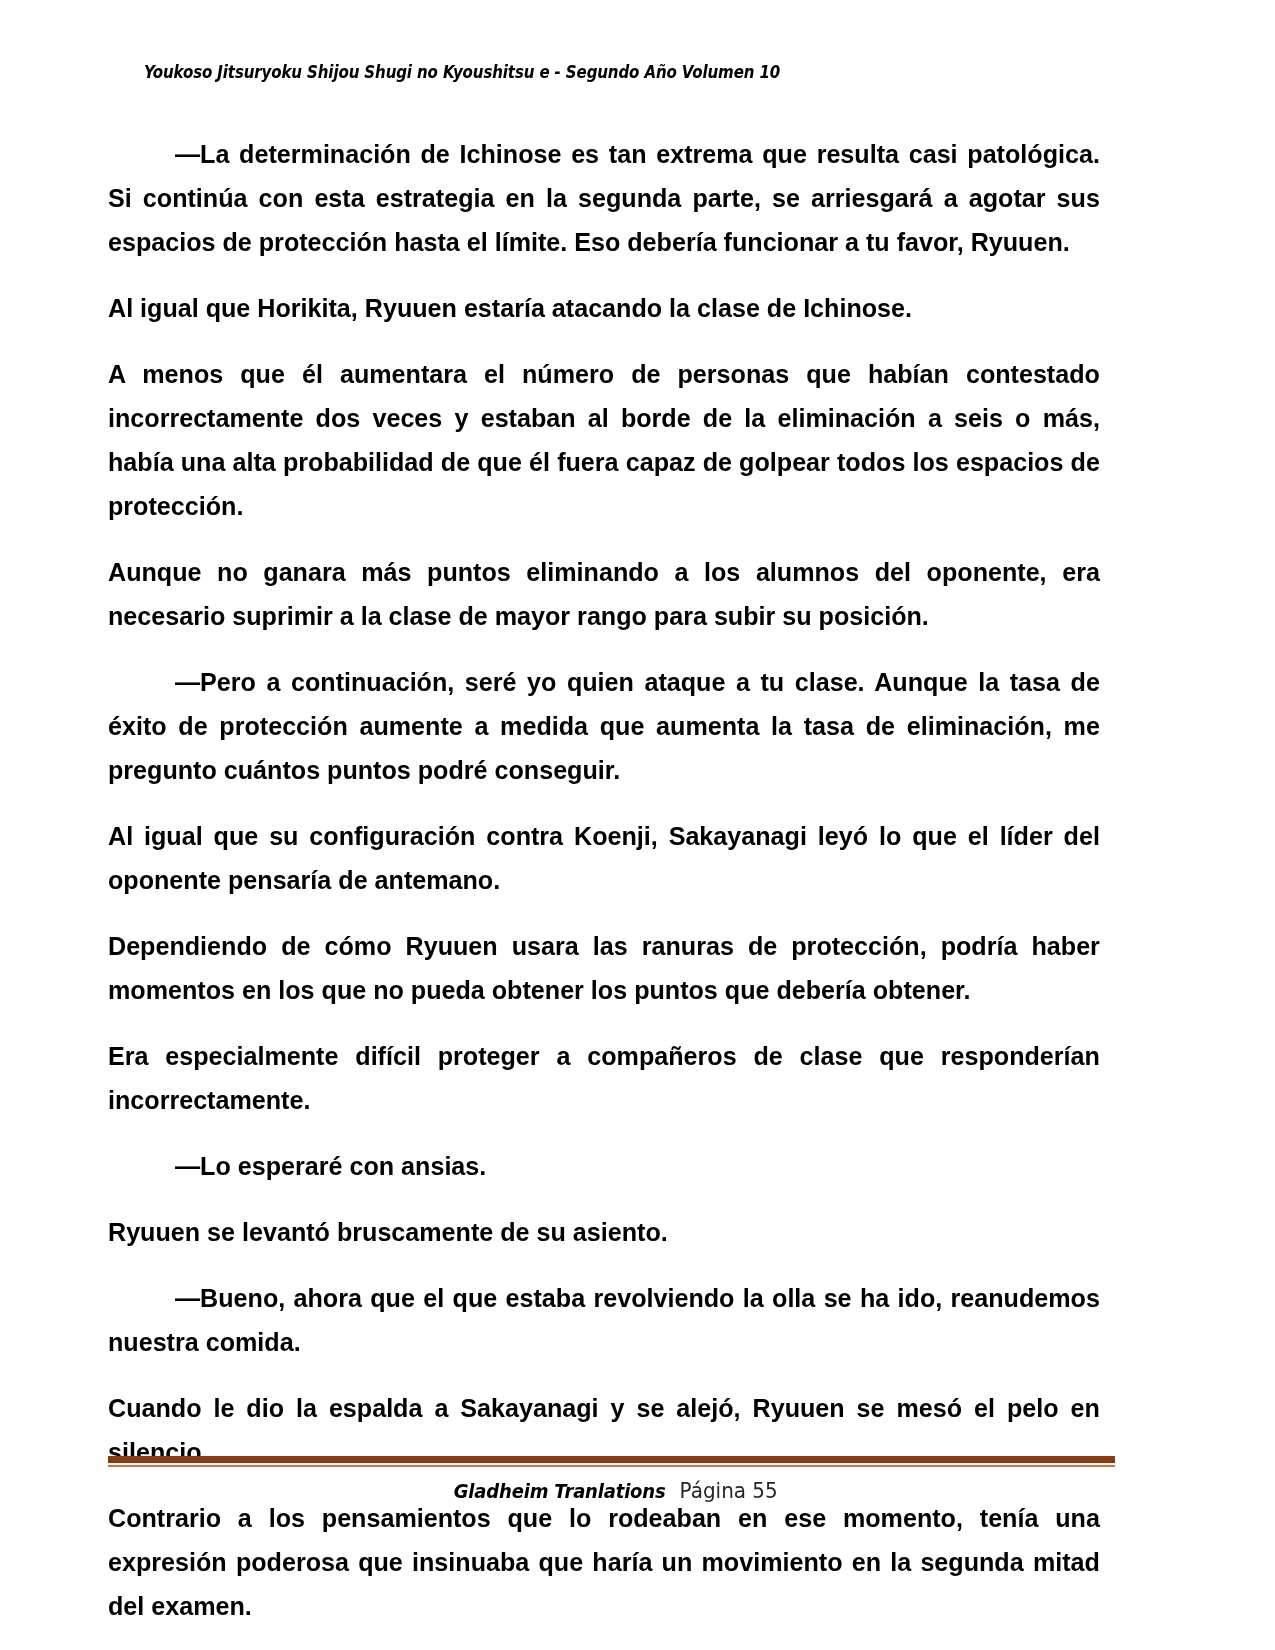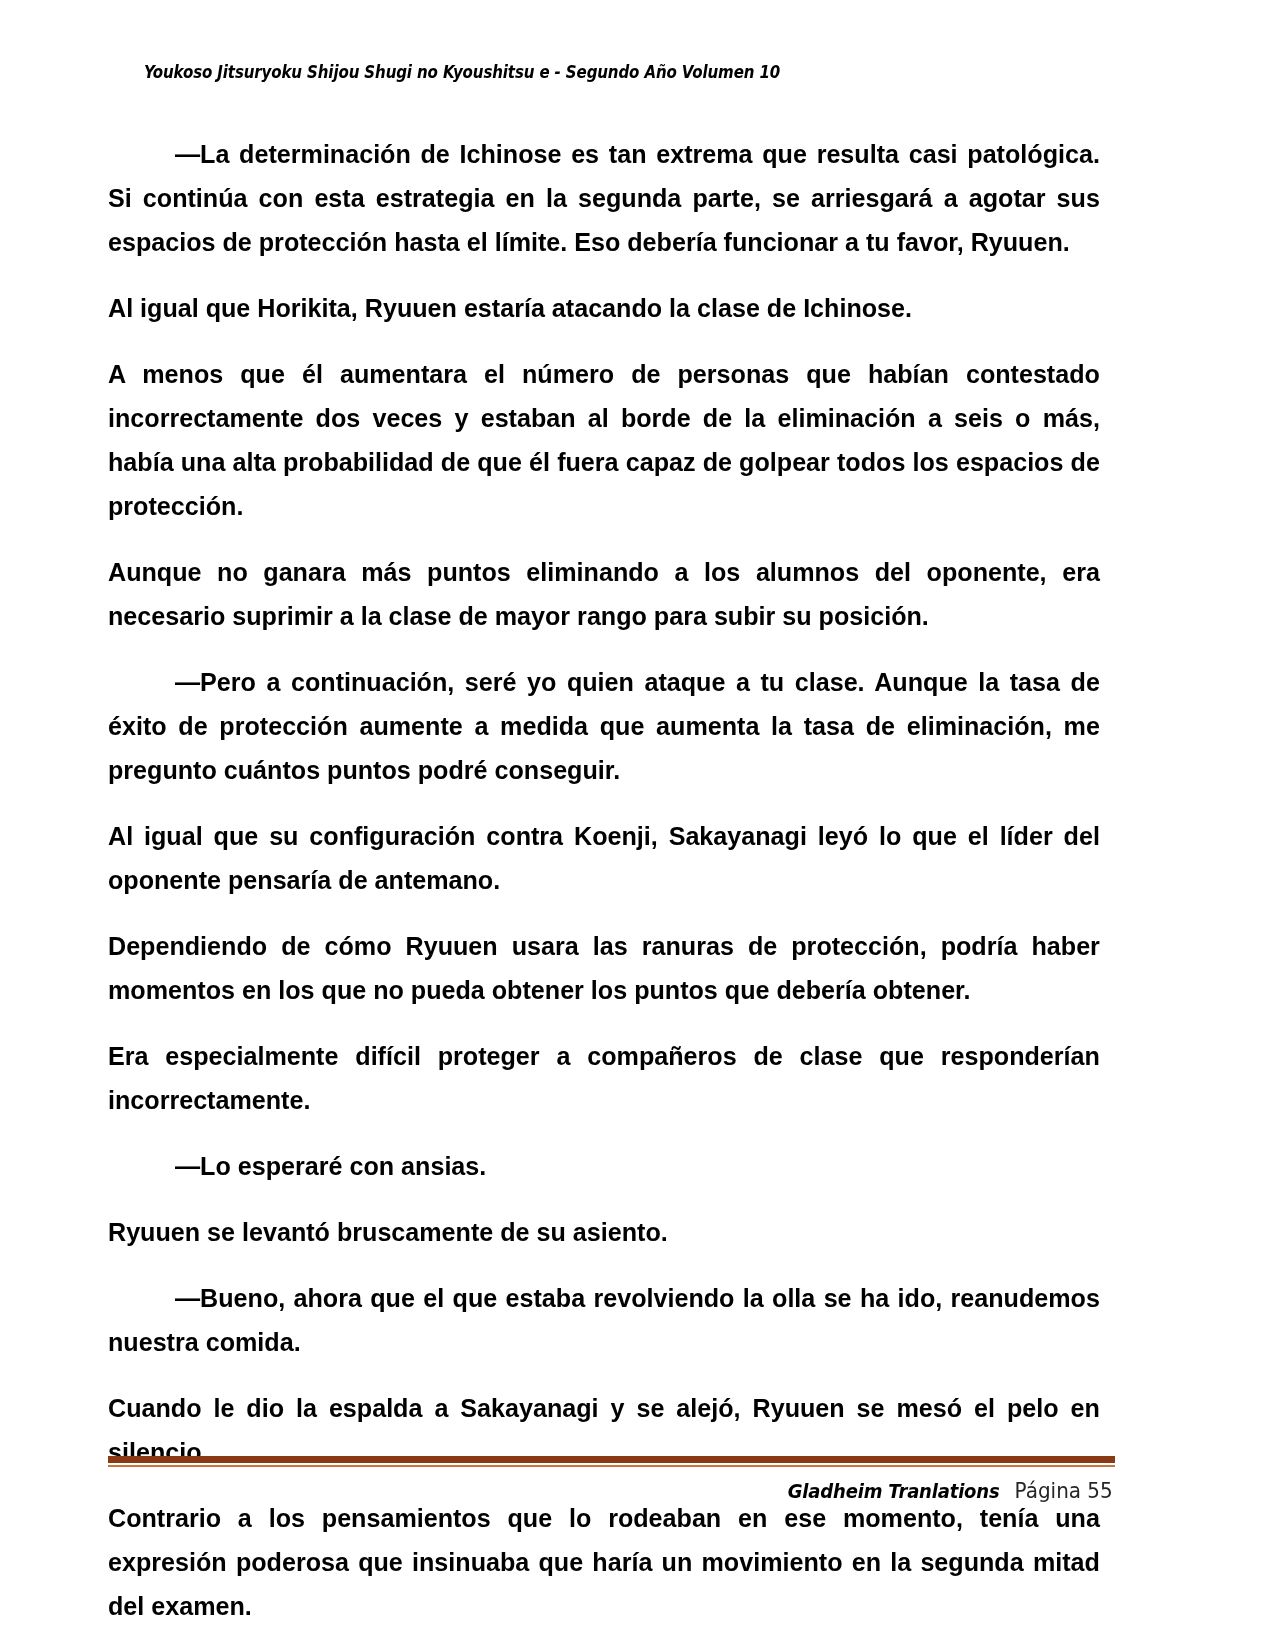--- a/index.html
+++ b/index.html
@@ -100,21 +100,21 @@
     left: 0;
     top: 9px;
     width: 100%;
     height: 2px;
     background: #c8763f;
   }
 
   .footer-row {
     display: flex;
     align-items: baseline;
-    justify-content: flex-end;
+    justify-content: center;
     margin-top: 12px;
   }
 
   .footer-brand {
     font-family: "DejaVu Sans", sans-serif;
     font-weight: bold;
     font-style: italic;
     font-size: 20px;
     letter-spacing: -0.2px;
     color: #000000;

